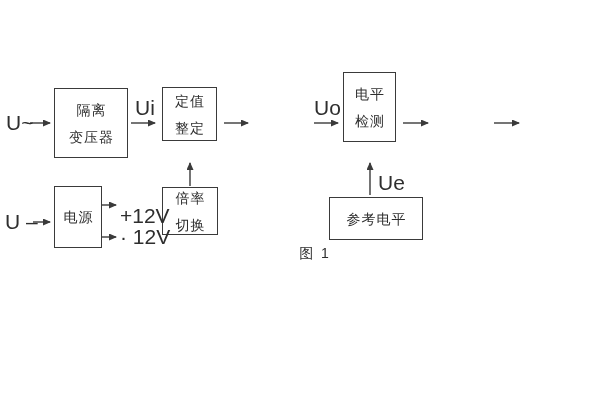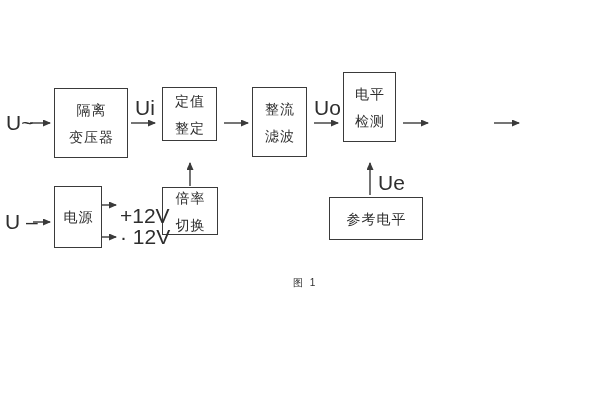--- a/index.html
+++ b/index.html
@@ -34,23 +34,24 @@
   }
   .lbl {
     position: absolute;
     font-size: 21px;
     line-height: 16px;
     white-space: nowrap;
   }
   .caption {
     position: absolute;
     left: 293px;
-    top: 276px;
+    top: 245px;
     width: 44px;
-    font-size: 10px;
+    text-align: center;
+    font-size: 14px;
     letter-spacing: 2px;
   }
   svg.wires {
     position: absolute;
     left: 0;
     top: 0;
     pointer-events: none;
   }
   .wire {
     stroke: var(--line, #3a3a3a);
@@ -88,24 +89,20 @@
   <div class="block" style="left:54px; top:88px; width:74px; height:70px">
     <span>隔离</span>
     <span>变压器</span>
   </div>
 
   <div class="block" style="left:162px; top:87px; width:55px; height:54px">
     <span>定值</span>
     <span>整定</span>
   </div>
 
-  <div class="block" style="left:252px; top:87px; width:55px; height:70px">
-    <span>整流</span>
-    <span>滤波</span>
-  </div>
 
   <div class="block" style="left:343px; top:72px; width:53px; height:70px">
     <span>电平</span>
     <span>检测</span>
   </div>
 
 
 
   <div class="block" style="left:54px; top:186px; width:48px; height:62px">
     <span>电源</span>

